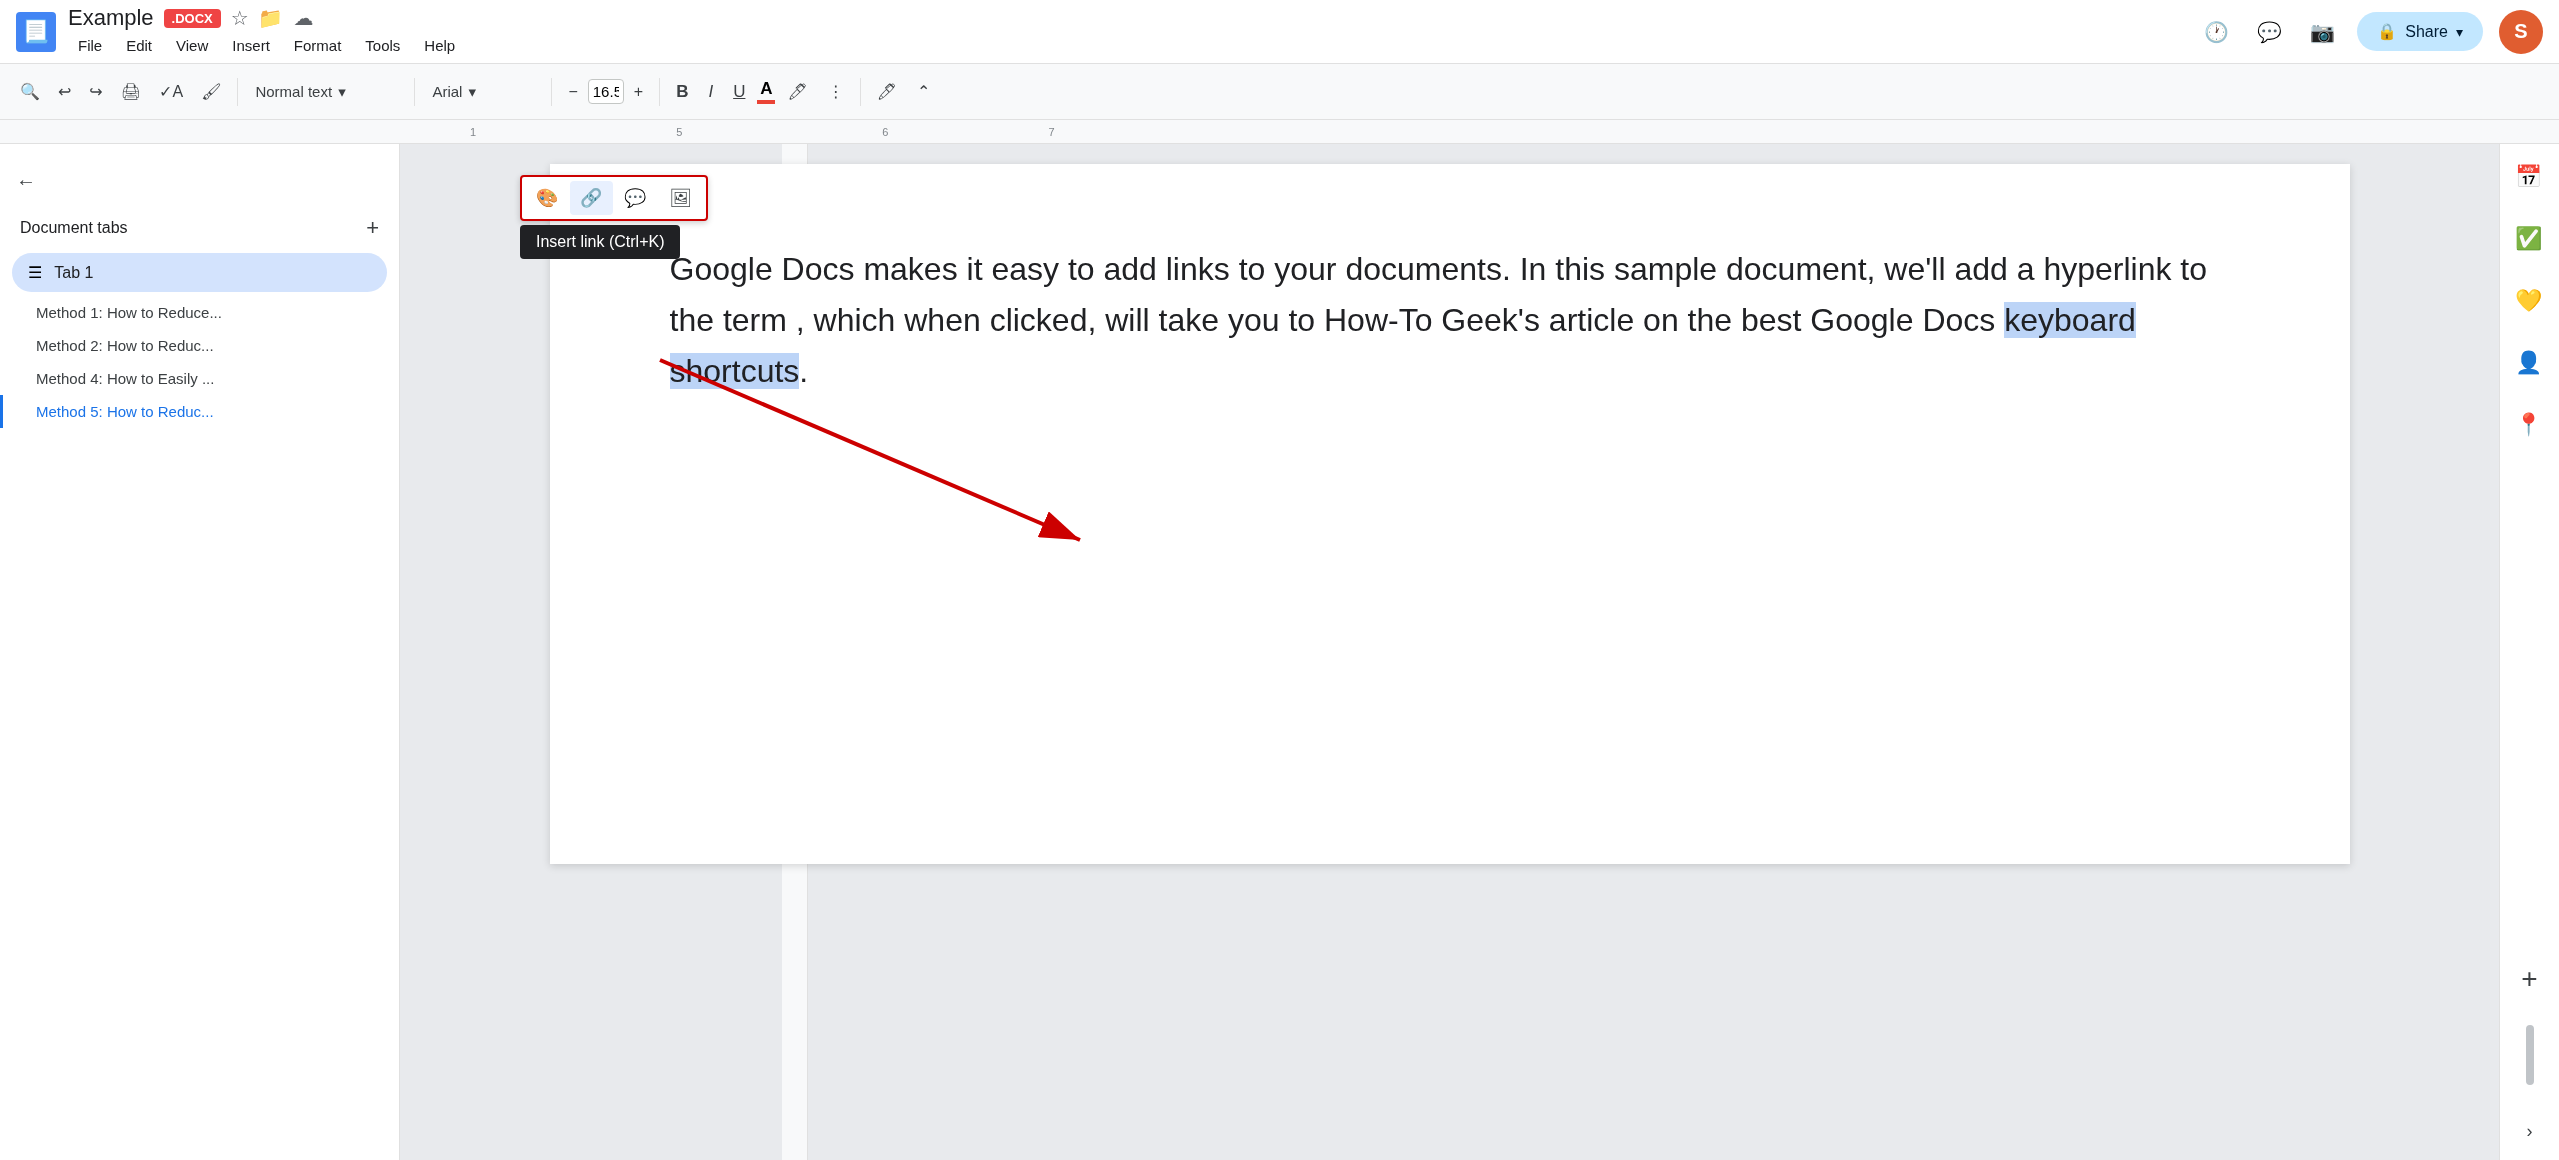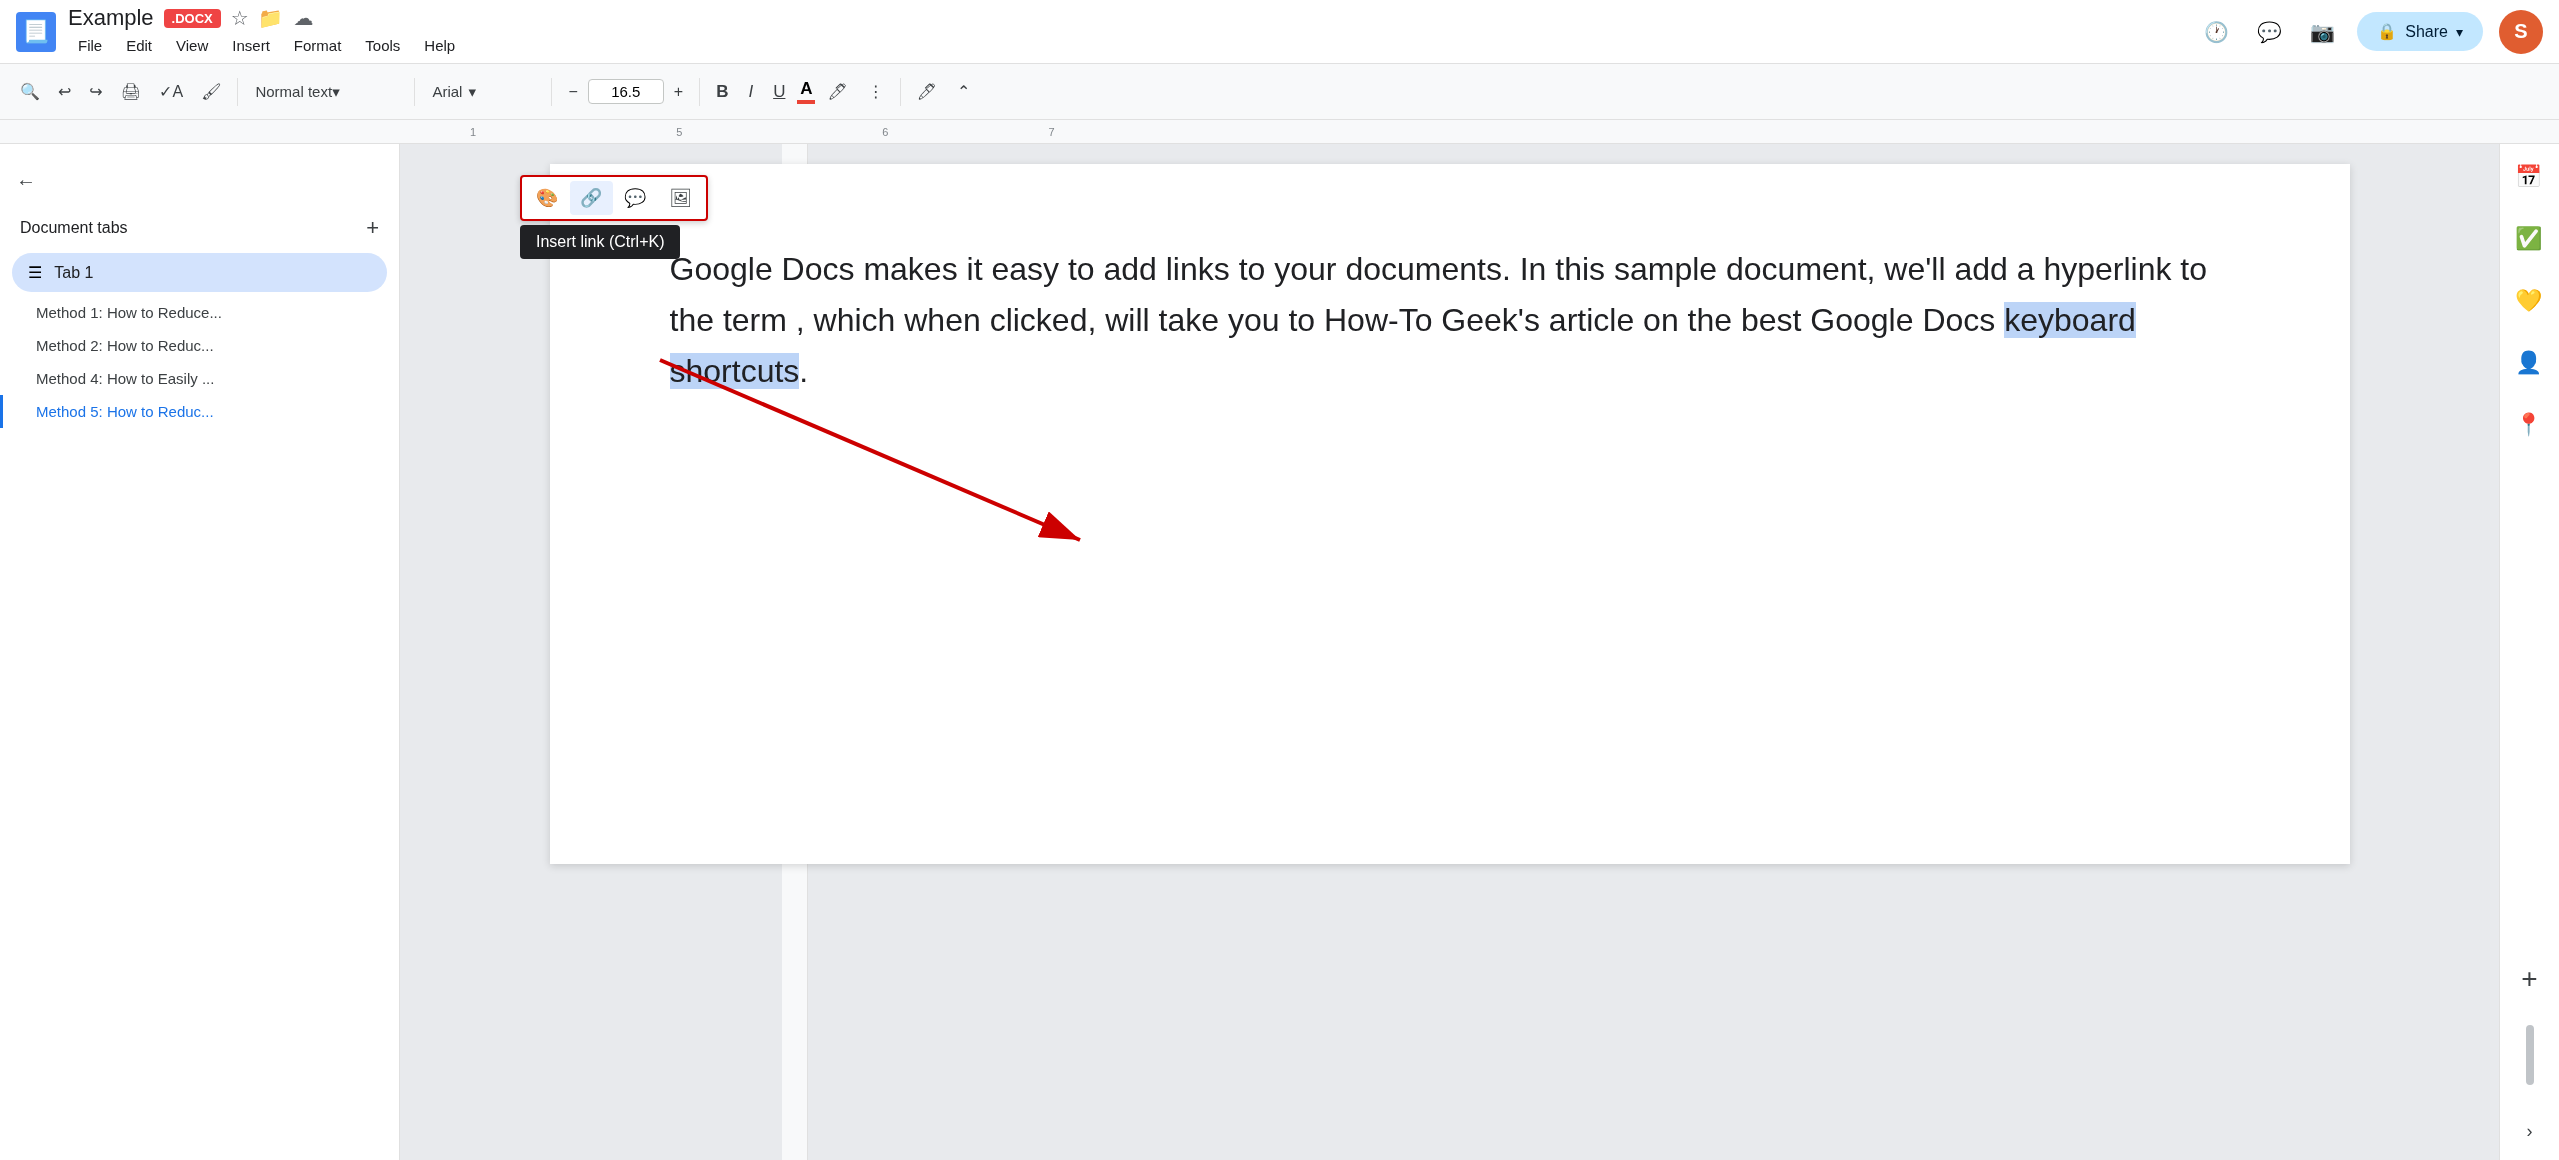--- a/index.html
+++ b/index.html
@@ -64,35 +64,35 @@
       background: none; border: none;
       padding: 6px 8px; border-radius: 4px;
       cursor: pointer; font-size: 16px; color: #3c4043;
       display: flex; align-items: center; gap: 4px;
     }
     .toolbar-separator { width: 1px; height: 28px; background: #e0e0e0; margin: 0 4px; }
     .font-style-select {
       background: none; border: 1px solid transparent;
       border-radius: 4px; font-size: 15px; color: #3c4043;
       padding: 4px 8px; cursor: pointer;
-      display: flex; align-items: center; gap: 0;
+      display: flex; align-items: center; gap: 6px;
       min-width: 160px;
     }
     .font-name-select {
       background: none; border: 1px solid transparent;
       border-radius: 4px; font-size: 15px; color: #3c4043;
       padding: 4px 8px; cursor: pointer;
       display: flex; align-items: flex-start; gap: 6px;
       min-width: 120px;
     }
     .font-size-area {
       display: flex; align-items: center; gap: 2px;
     }
     .font-size-input {
-      width: 76px; text-align: center;
+      width: 36px; text-align: center;
       border: 1px solid #c4c7c5; border-radius: 4px;
       font-size: 15px; padding: 3px 4px;
     }
     .bold-btn { font-weight: bold; font-size: 17px; }
     .italic-btn { font-style: italic; font-size: 17px; }
     .underline-btn { text-decoration: underline; font-size: 17px; }
 
     
     .mini-toolbar-container {
       position: absolute;

